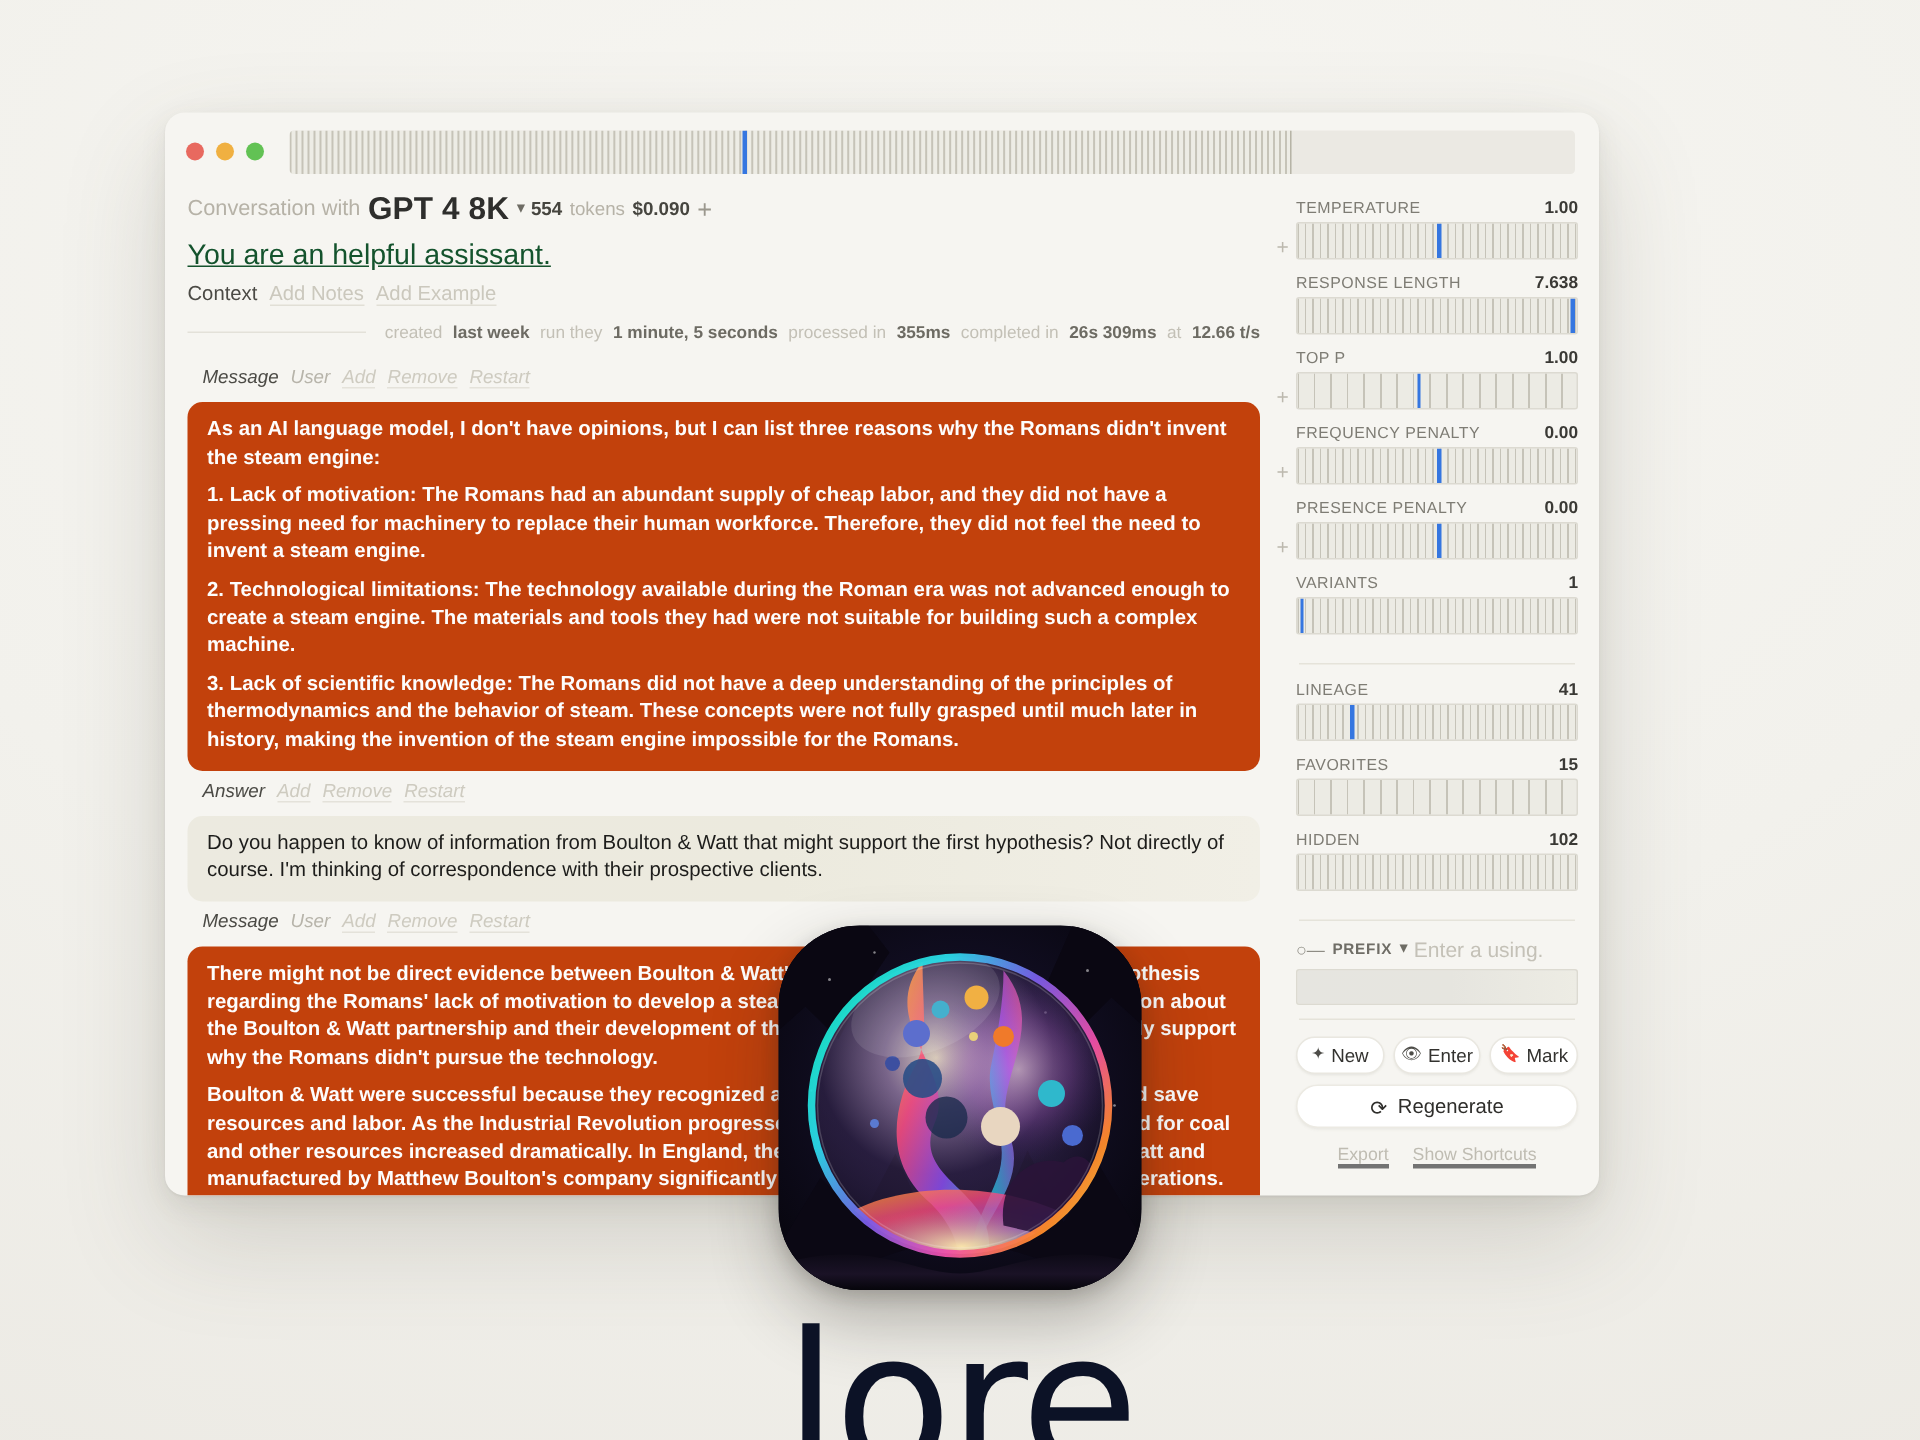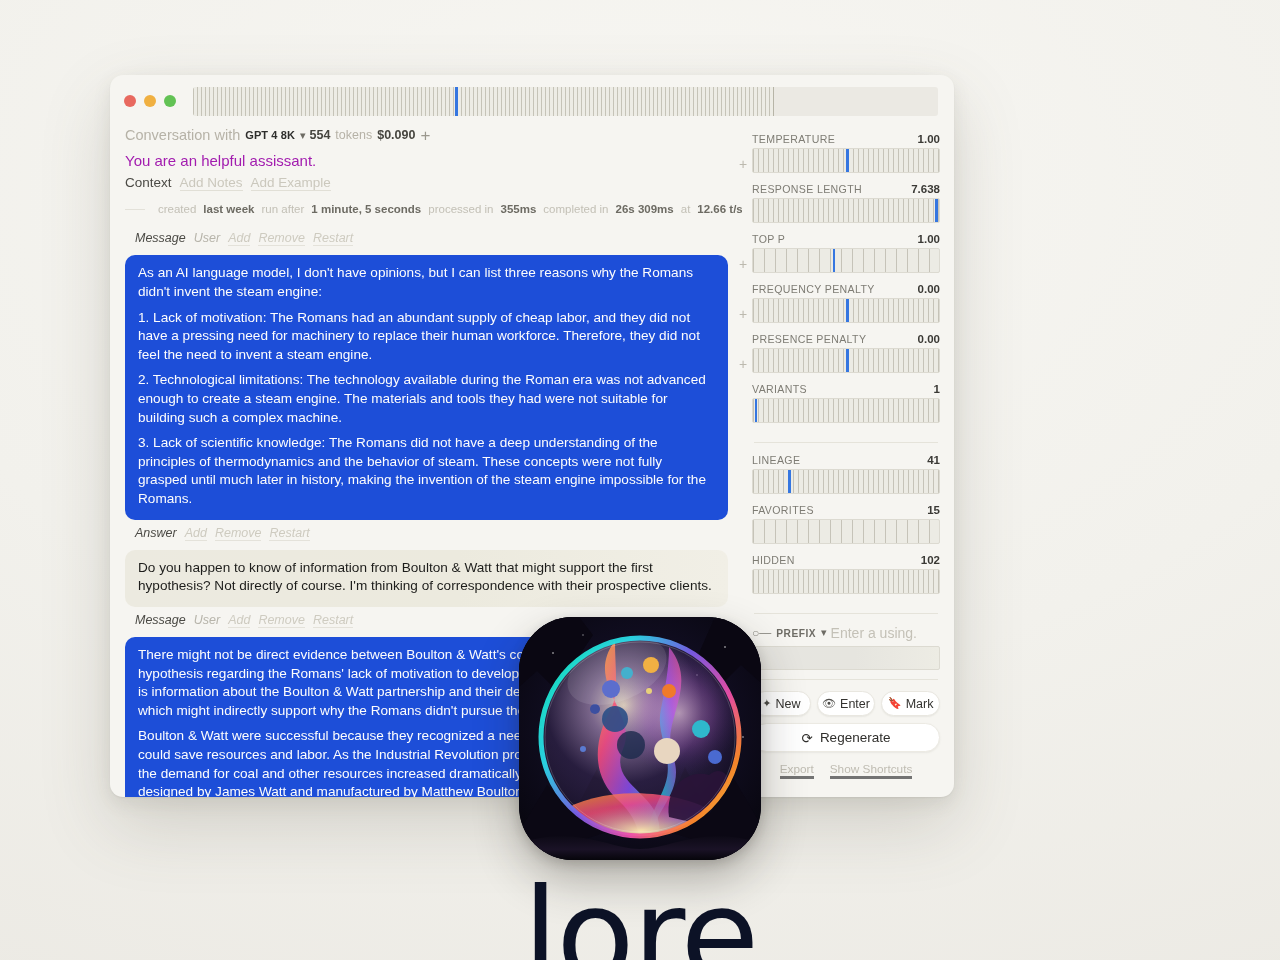--- a/index.html
+++ b/index.html
@@ -12,21 +12,21 @@
     background:
       radial-gradient(ellipse 1400px 900px at 50% 20%, #f7f6f2 0%, #f2f1ec 55%, #eceae4 100%);
     position: relative;
   }
 
   
   #app-window {
     position: absolute;
     left: 110px;
     top: 75px;
-    width: 844px;
+    width: 956px;
     height: 722px;
     background: #f6f5f1;
     border-radius: 13px;
     box-shadow:
       0 28px 70px rgba(90, 85, 70, 0.20),
       0 6px 18px rgba(90, 85, 70, 0.10),
       0 1px 2px rgba(0,0,0,0.06);
     overflow: hidden;
     display: flex;
     flex-direction: column;
@@ -84,34 +84,35 @@
 
   .conv-head {
     font-size: 14.5px;
     color: #b6b2a7;
     display: flex;
     align-items: center;
     gap: 5px;
     white-space: nowrap;
     line-height: 1.2;
   }
-  .conv-head .strong { color: #2e2e2c; font-weight: bold; font-size: 11px; letter-spacing: .1px; }
+  .conv-head .strong { color: #2e2e2c; font-weight: bold; font-size: 21px; letter-spacing: .1px; }
   .conv-head .num { color: #46453f; font-weight: bold; font-size: 12.5px; }
   .conv-head .lbl { color: #b6b2a7; font-size: 12.5px; }
   .stepper-ico {
     display: inline-block; font-size: 11px; color: #6e6c64;
     line-height: .9; transform: translateY(0px); letter-spacing: -1px;
   }
   .plus-ico { color: #9b988e; font-size: 17px; font-weight: 300; line-height: 1; }
 
   .sysprompt {
     margin-top: 8px;
-    font-size: 15px;
-    color: #a21caf;
+    font-size: 19px;
+    color: #14532d;
     line-height: 1.2;
+    text-decoration: underline;
   }
   .context-row {
     margin-top: 5px;
     display: flex; align-items: baseline; gap: 8px;
     font-size: 13.5px;
   }
   .context-row .ctx { color: #4b4a45; font-weight: 500; }
   .context-row .act { color: #cbc8bd; border-bottom: 1px solid #e1dfd6; }
 
   .meta-row {
@@ -133,22 +134,23 @@
     font-size: 13.6px;
     line-height: 1.37;
   }
   .bubble p + p { margin-top: 7px; }
 
   .bubble.user {
     background: linear-gradient(to right, #eceae0 0%, #eceade 55%, #f1efe6 100%);
     color: #1d1d1b;
   }
   .bubble.assistant {
-    background: #1d4ed8;
+    background: #c2410c;
     color: #ffffff;
+    font-weight: bold;
   }
   .bubble.assistant p { color: #fdfdfd; }
 
   .actions {
     display: flex; align-items: baseline; gap: 8px;
     font-size: 12.5px;
     padding: 6px 3px 9px 10px;
     font-style: italic;
   }
   .actions .role-main { color: #4b4a45; font-weight: 500; }
@@ -306,21 +308,21 @@
       <div class="context-row">
         <span class="ctx">Context</span>
         <span class="act">Add Notes</span>
         <span class="act">Add Example</span>
       </div>
 
       <div class="meta-row">
         <span class="rule"></span>
         <span>created</span>
         <b>last week</b>
-        <span>run after</span>
+        <span>run they</span>
         <b>1 minute, 5 seconds</b>
         <span>processed in</span>
         <b>355ms</b>
         <span>completed in</span>
         <b>26s 309ms</b>
         <span>at</span>
         <b>12.66 t/s</b>
       </div>
 
       <div class="msg-block">

